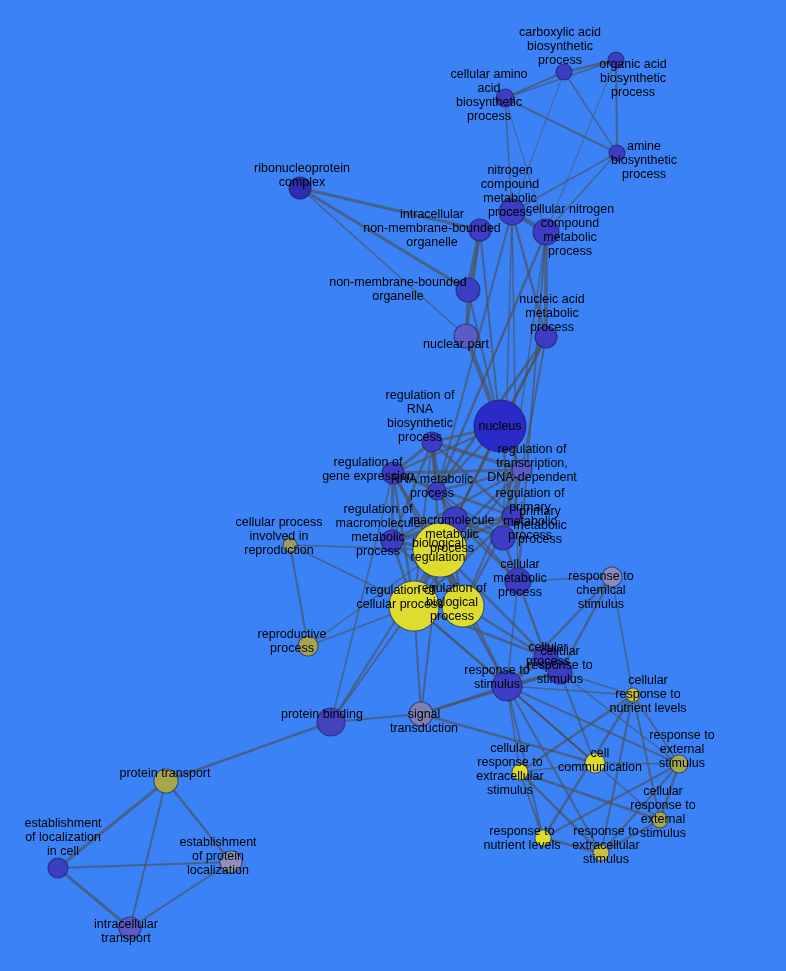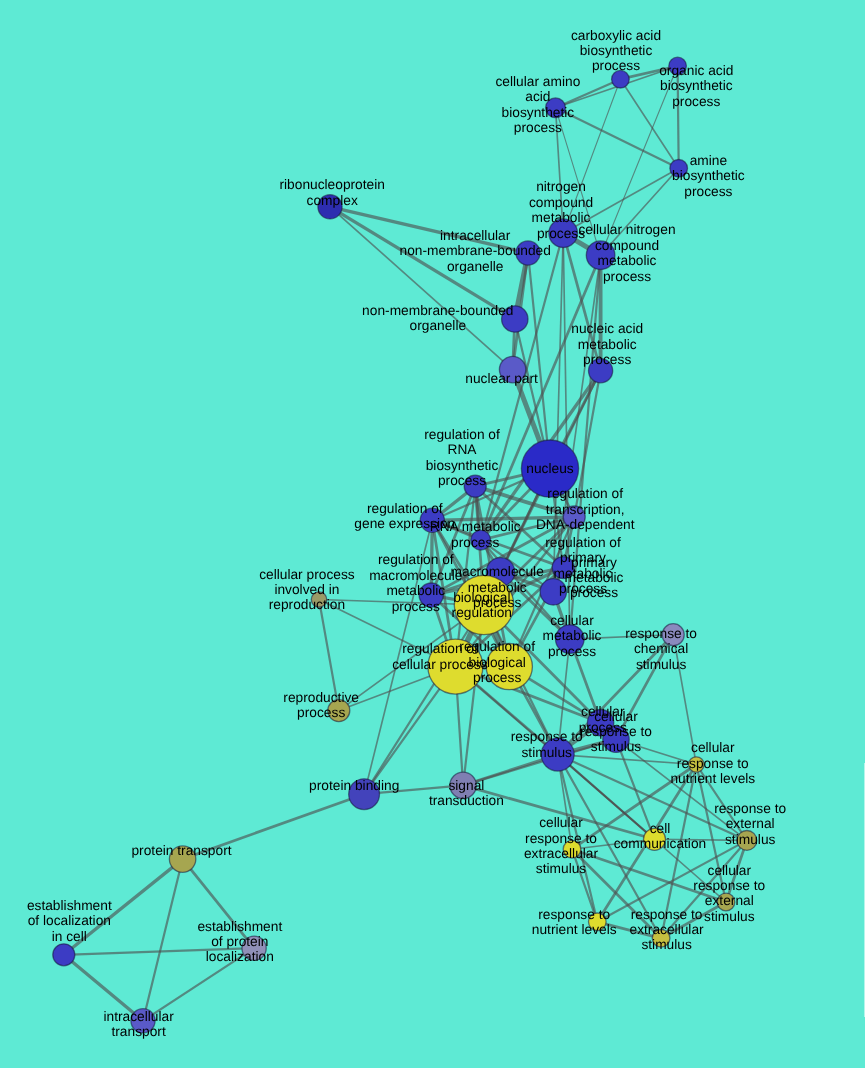--- a/index.html
+++ b/index.html
@@ -1,16 +1,16 @@
 <!DOCTYPE html>
 <html><head>
 <meta charset="utf-8">
 <style>
   html, body { margin: 0; padding: 0; background: #ffffff; }
-  .stage { width: 786px; height: 971px; position: relative; margin: 0 auto; background: #5eead4; overflow: hidden; }
+  .stage { width: 786px; height: 971px; position: relative; margin: 0 auto; background: #3b82f6; overflow: hidden; }
   svg { display: block; }
   svg text {
     font-family: "Liberation Sans", sans-serif;
     font-size: 12.5px;
     fill: #000000;
   }
 </style>
 </head>
 <body>
 

